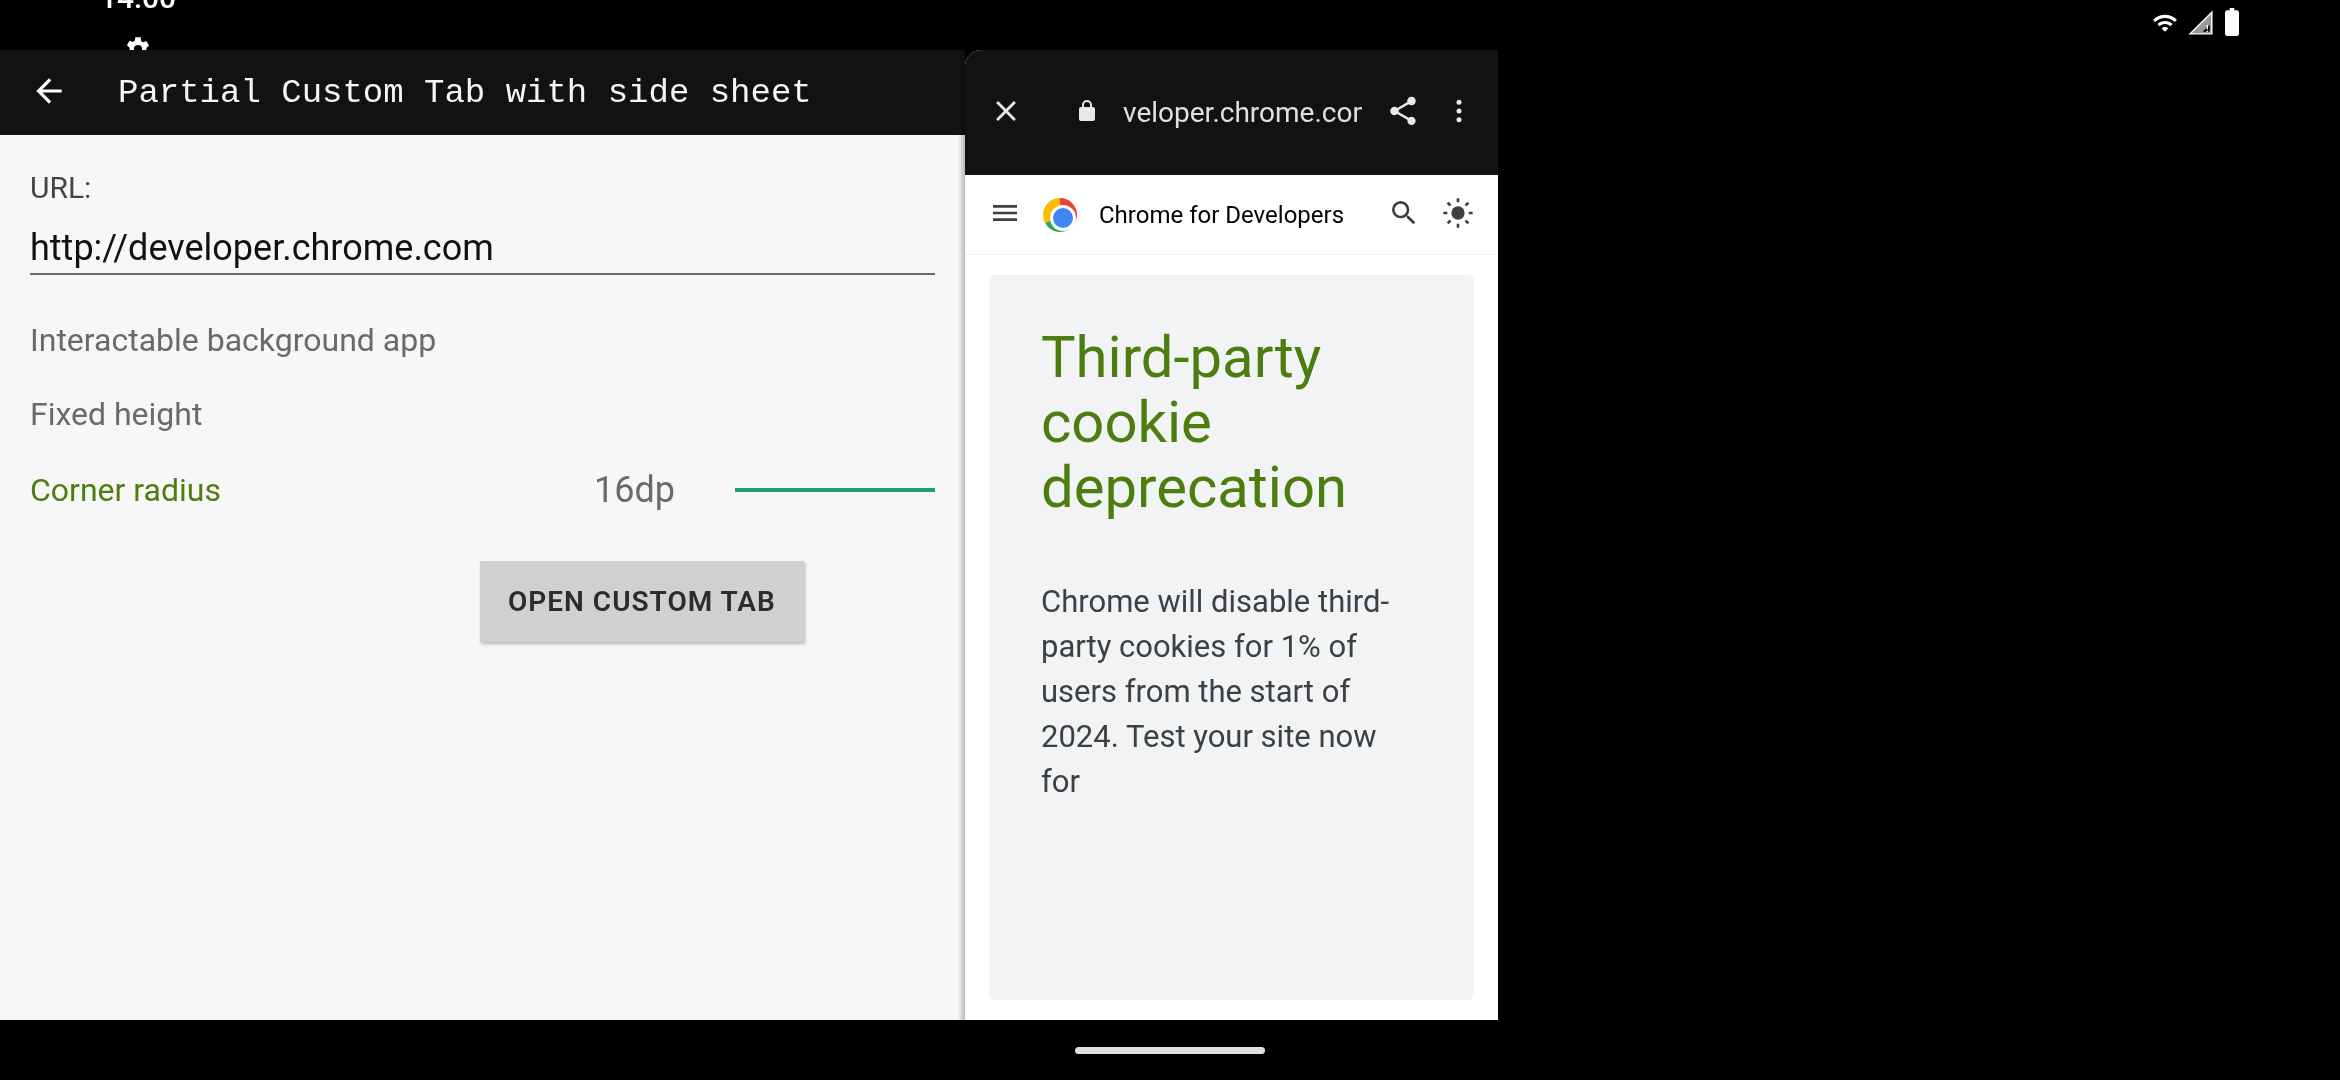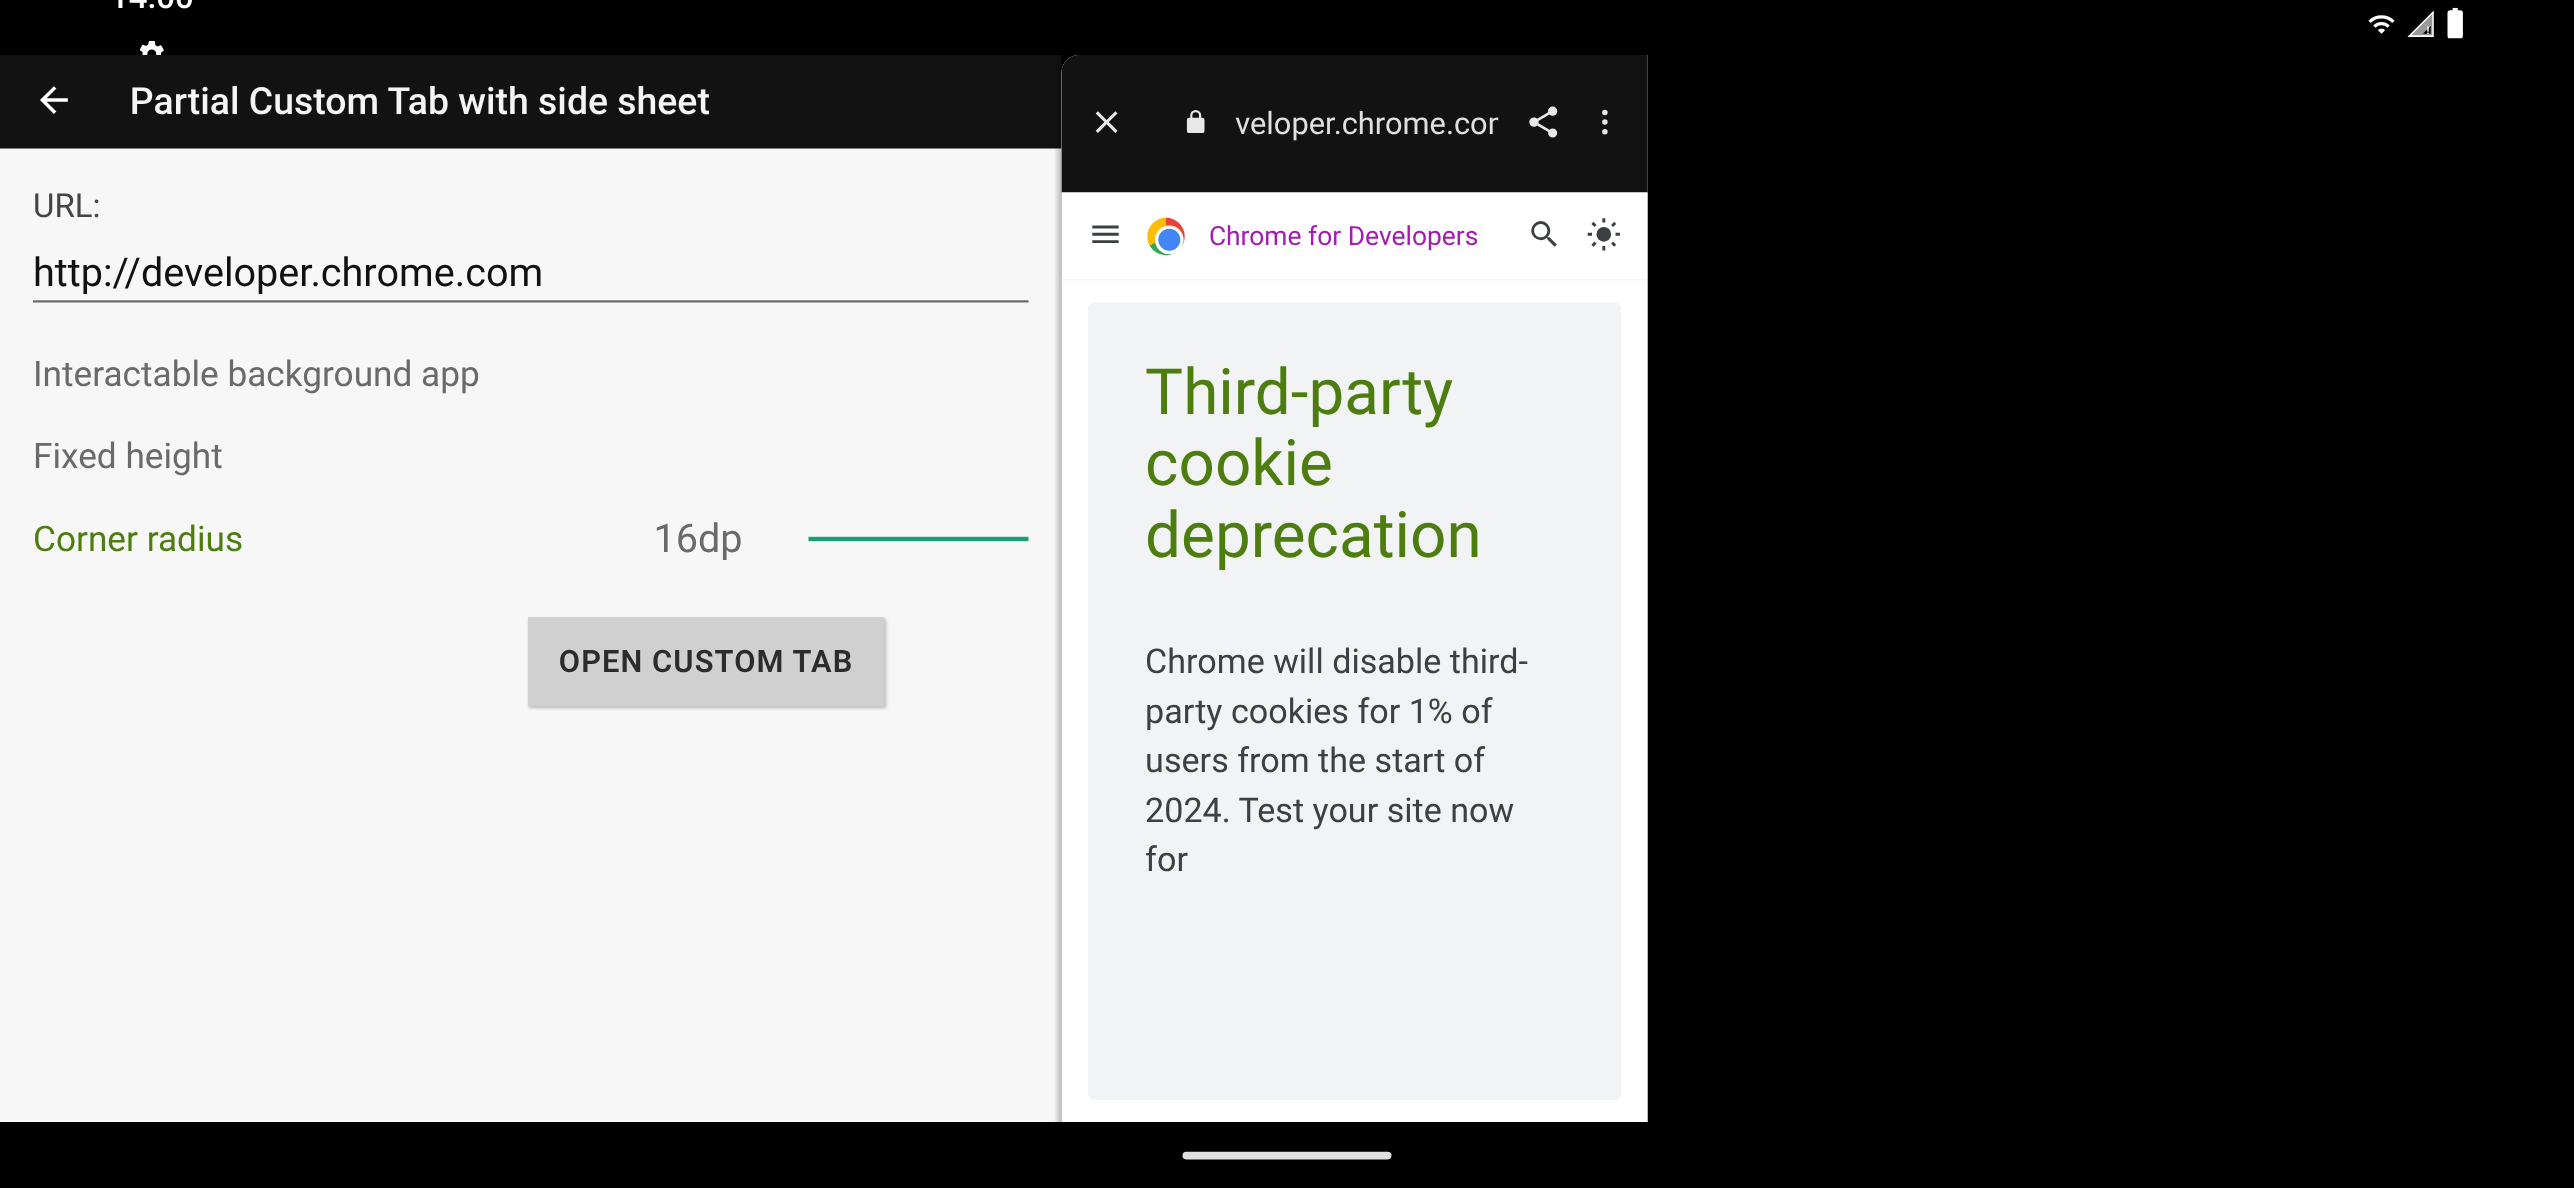--- a/index.html
+++ b/index.html
@@ -54,20 +54,21 @@
   gap: 50px;
   color: #fff;
 }
 
 .back-arrow svg { fill: #fff; }
 
 .app-title {
   font-size: 34px;
   font-weight: 500;
   color: #f5f5f5;
+  font-family: Liberation Mono, monospace;
 }
 
 .app-content {
   flex: 1;
   background: #f7f7f7;
   padding: 35px 30px;
 }
 
 .field-label {
   font-size: 30px;
@@ -195,21 +196,21 @@
 .chrome-logo::after {
   content: "";
   position: absolute;
   top: 7px; left: 7px;
   width: 20px; height: 20px;
   background: #4285f4;
   border: 3px solid #fff;
   border-radius: 50%;
 }
 
-.site-name { font-size: 24px; color: #a21caf; flex: 1; }
+.site-name { font-size: 24px; color: #000000; flex: 1; }
 
 .page-body {
   flex: 1;
   background: #fff;
   padding: 20px 24px;
   overflow: hidden;
 }
 
 .article-card {
   background: #f1f3f4;

